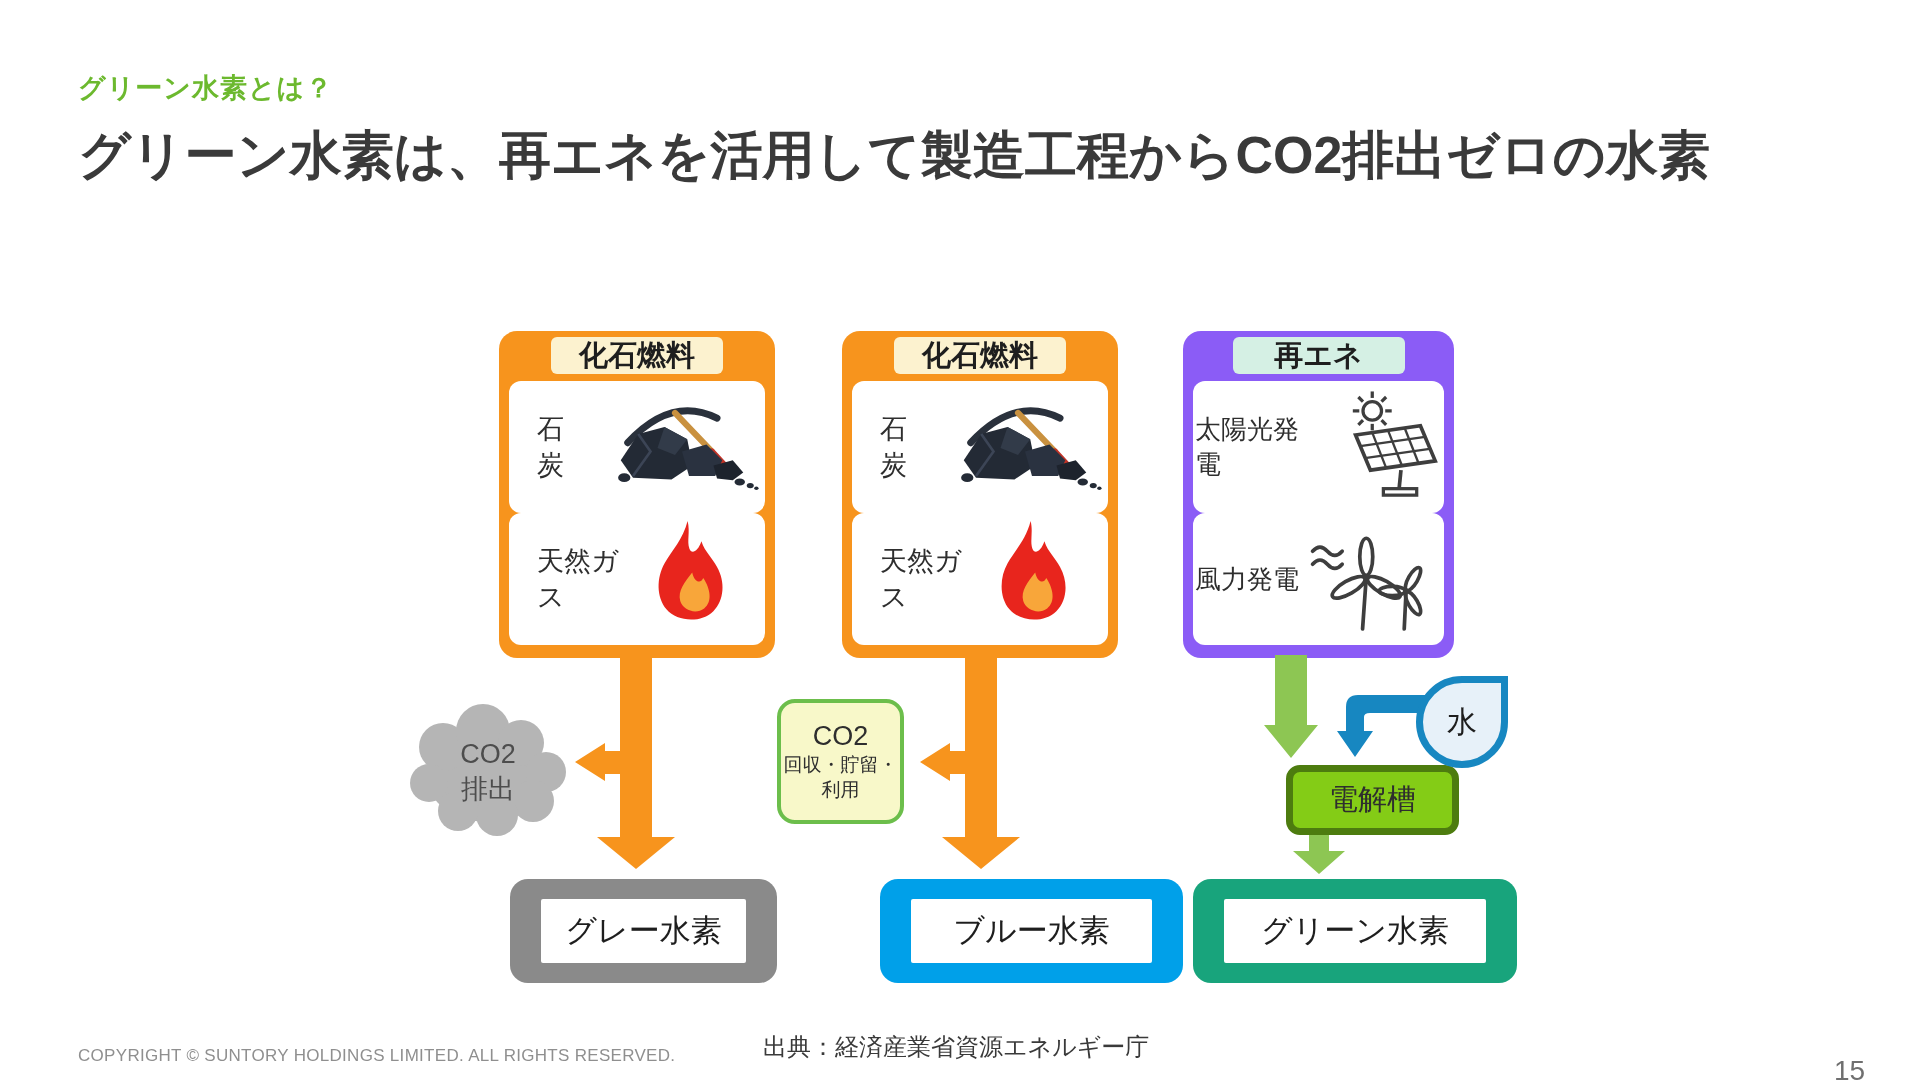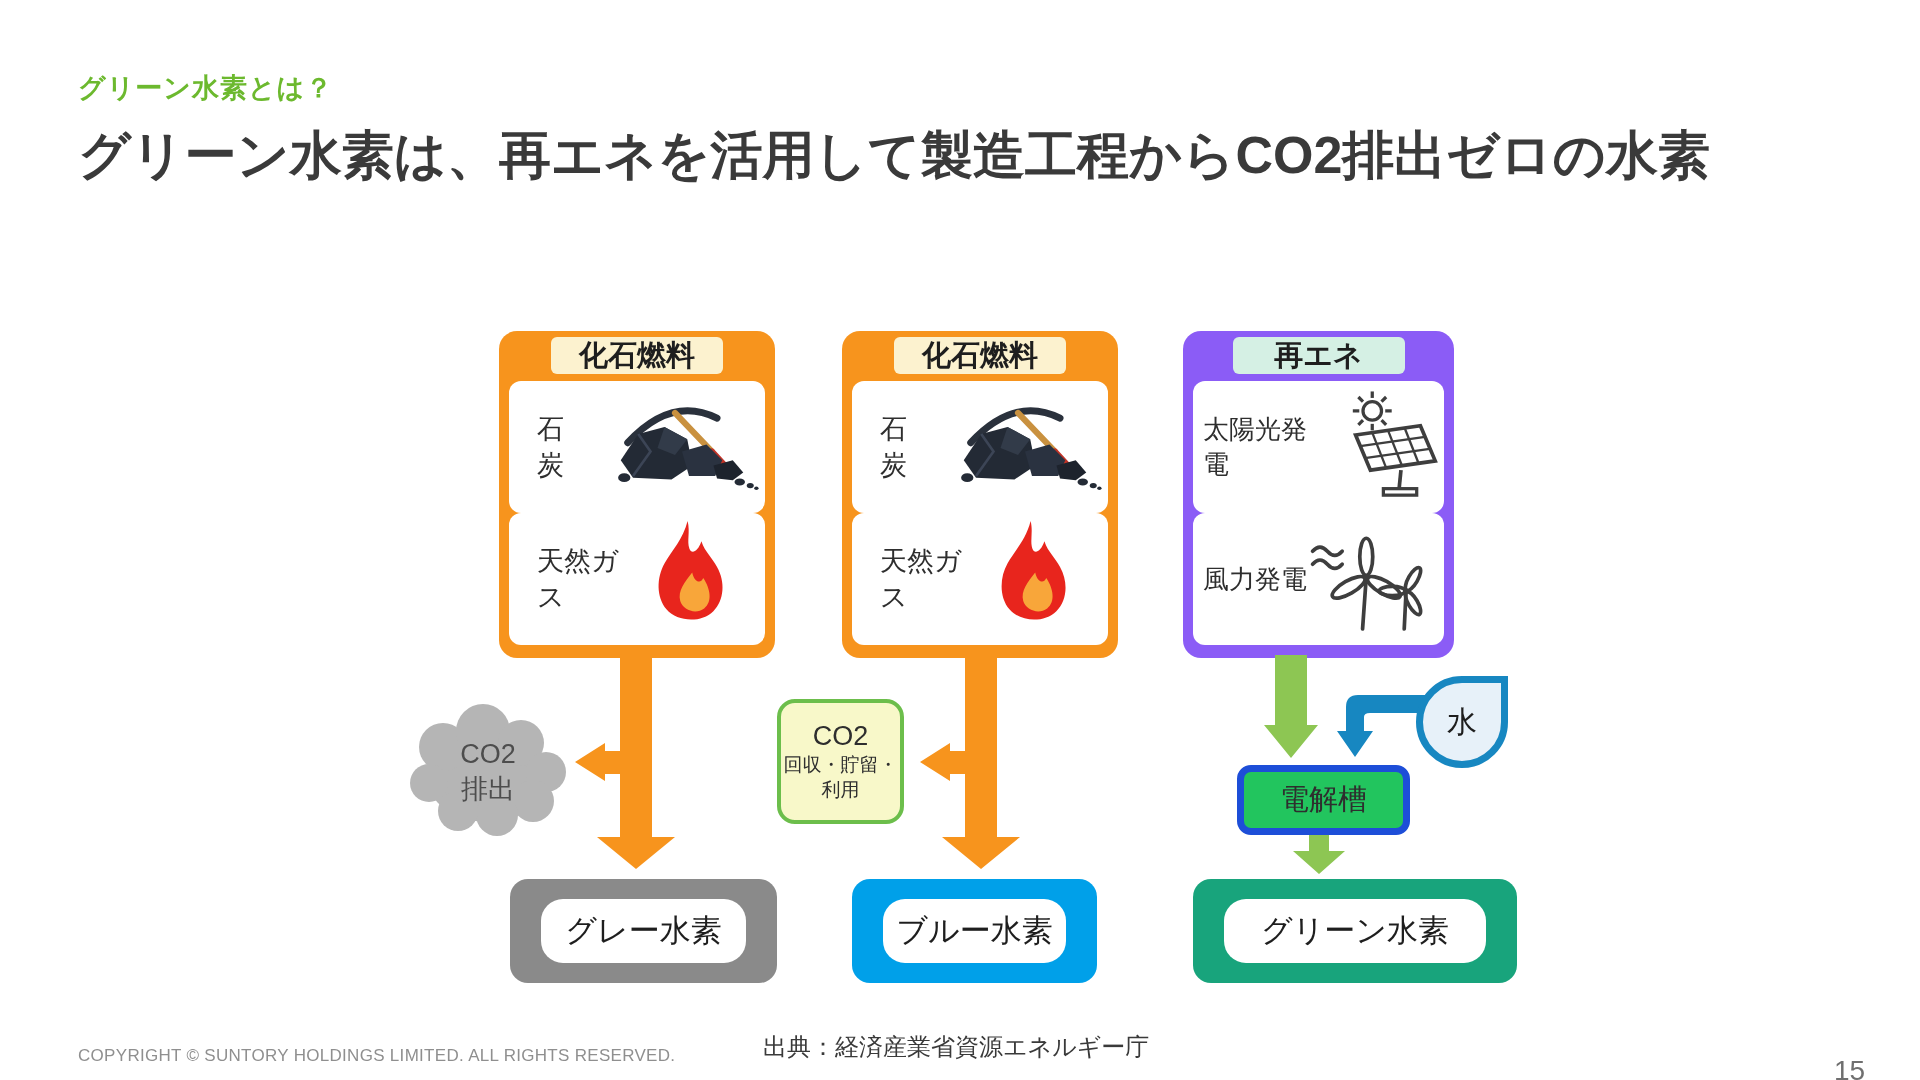--- a/index.html
+++ b/index.html
@@ -25,21 +25,21 @@
     display:flex;align-items:center;justify-content:center;
     font-size:29px;font-weight:bold;color:#1e1e1e;
   }
   .hdr-cream{background:#fcf2cf;}
   .hdr-mint{background:#d5f0e4;}
   .row-box{
     background:#ffffff;border-radius:12px;height:132px;
     display:flex;align-items:center;padding:0 6px 0 28px;box-sizing:border-box;
   }
   .row-box:last-child{margin-bottom:0;}
-  .col-green .row-box{padding-left:10px;}
+  .col-green .row-box{padding-left:2px;}
   .row-label{font-size:27px;color:#2e2e2e;}
   .col-green .row-label{font-size:26px;}
   .row-icon{margin-left:auto;line-height:0;}
   
   .abs{position:absolute;line-height:0;}
   .cloud-text{
     position:absolute;left:433px;top:737px;width:110px;text-align:center;
     font-size:27px;line-height:35px;color:#4d4d4d;
   }
   .capture-box{
@@ -50,34 +50,34 @@
   }
   .capture-line1{font-size:27px;line-height:31px;}
   .capture-line2,.capture-line3{font-size:19px;line-height:25px;}
   .droplet{
     position:absolute;left:1416px;top:676px;width:92px;height:92px;box-sizing:border-box;
     background:#e7f1f9;border:7px solid #1787c1;border-radius:50% 0 50% 50%;
     display:flex;align-items:center;justify-content:center;
     font-size:30px;color:#1e1e1e;z-index:3;
   }
   .electrolyzer{
-    position:absolute;left:1237px;top:765px;width:173px;height:70px;box-sizing:border-box;
-    background:#22c55e;border:7px solid #1d4ed8;border-radius:14px;
+    position:absolute;left:1286px;top:765px;width:173px;height:70px;box-sizing:border-box;
+    background:#84cc16;border:7px solid #4d7c0f;border-radius:14px;
     display:flex;align-items:center;justify-content:center;
     font-size:29px;color:#2e2e2e;
   }
   .result{
     position:absolute;top:879px;height:104px;border-radius:18px;
     padding:20px 31px;box-sizing:border-box;
   }
   .result-grey{left:510px;width:267px;background:#8a8a8a;}
-  .result-blue{left:852px;width:245px;background:#00a0e9;}
+  .result-blue{left:880px;width:303px;background:#00a0e9;}
   .result-teal{left:1193px;width:324px;background:#18a47c;}
   .result-inner{
-    background:#ffffff;border-radius:22px;width:100%;height:100%;
+    background:#ffffff;border-radius:2px;width:100%;height:100%;
     display:flex;align-items:center;justify-content:center;
     font-size:31px;color:#1e1e1e;
   }
   
   .copyright{position:absolute;left:78px;top:1046px;font-size:17px;color:#8f8f8f;letter-spacing:0.3px;}
   .source{position:absolute;left:763px;top:1031px;font-size:24px;font-weight:normal;color:#3a3a3a;}
   .page-number{position:absolute;left:1834px;top:1037px;font-size:28px;color:#6f6f6f;margin-top:18px;}
 </style>
 </head>
 <body>

